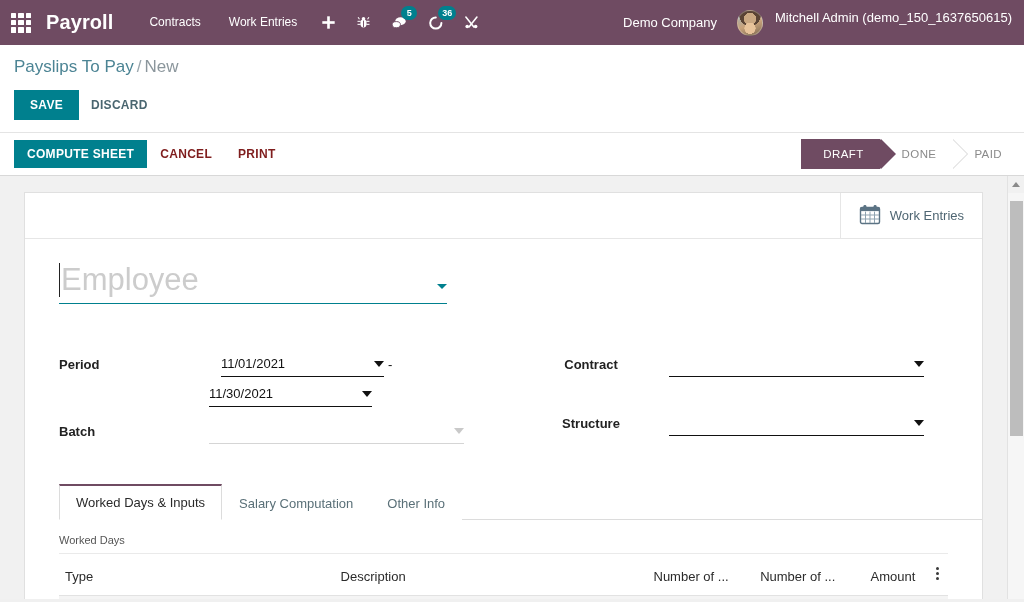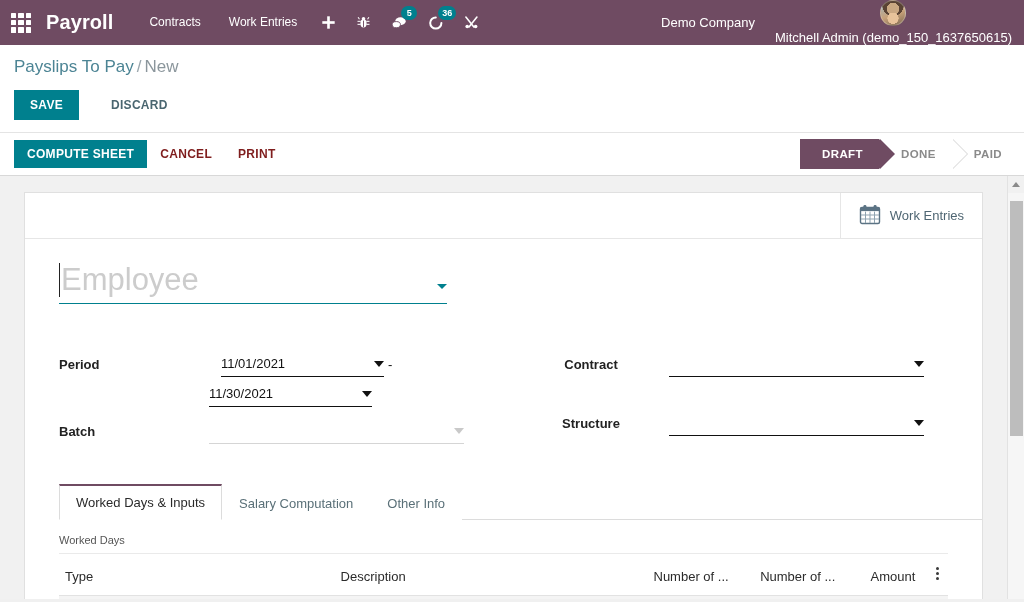--- a/index.html
+++ b/index.html
@@ -86,25 +86,23 @@
   .company-name {
     font-size: 13px;
     color: #ffffff;
     padding: 0 14px;
     white-space: nowrap;
     cursor: pointer;
   }
 
   .user-menu {
     display: flex;
-    align-items: center;
-    gap: 4px;
+    gap: 12px;
     cursor: pointer;
     padding-left: 6px;
-    flex-direction: column;
   }
   .avatar {
     width: 26px;
     height: 26px;
     border-radius: 50%;
     background:
        radial-gradient(circle at 50% 72%, #e8c39a 0 26%, transparent 27%),
        radial-gradient(circle at 50% 33%, #caa882 0 30%, transparent 31%),
        radial-gradient(circle at 50% 18%, #5a4334 0 46%, transparent 47%),
        linear-gradient(160deg, #9ab6c4 0%, #c8a27a 55%, #7e6a52 100%);
@@ -139,21 +137,21 @@
     border: none;
     cursor: pointer;
     font-family: inherit;
   }
   .btn-discard {
     background: transparent;
     color: #4a6670;
     font-size: 12px;
     font-weight: bold;
     letter-spacing: .3px;
-    padding: 8px 32px;
+    padding: 8px 12px;
     border: none;
     cursor: pointer;
     font-family: inherit;
   }
 
   
   .action-bar {
     background: #ffffff;
     border-top: 1px solid #e4e4e4;
     border-bottom: 1px solid #d8d8d8;
@@ -189,21 +187,21 @@
   .statusbar {
     position: absolute;
     right: 18px;
     top: 0;
     height: 100%;
     display: flex;
     align-items: center;
   }
   .stage {
     font-size: 11.5px;
-    font-weight: bold;
+    font-weight: normal;
     letter-spacing: .4px;
     color: #8a8a8a;
     height: 30px;
     line-height: 30px;
     padding: 0 16px 1px 22px;
     position: relative;
     background: #ffffff;
     cursor: pointer;
   }
   .stage::after {

